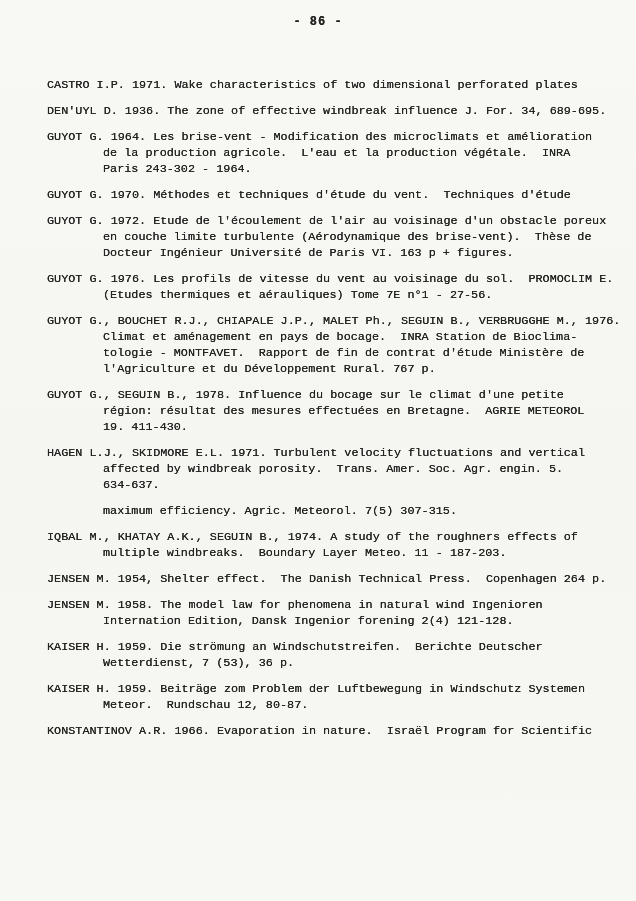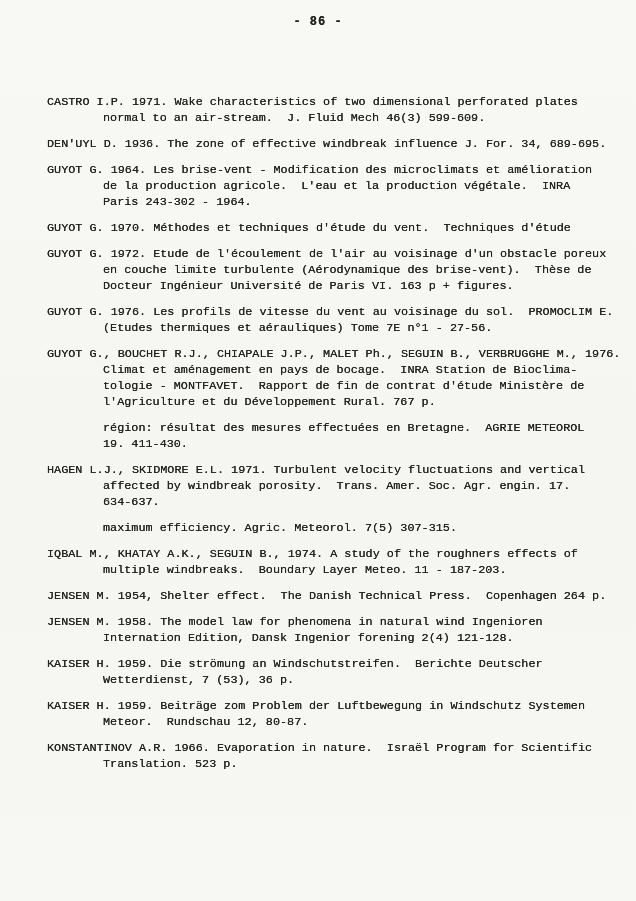--- a/index.html
+++ b/index.html
@@ -27,21 +27,21 @@
     width: 100%;
     text-align: center;
     font-size: 12px;
     font-weight: bold;
     letter-spacing: 1px;
     color: #232321;
     text-shadow: 0 0 0.4px #232321;
   }
   .references {
     position: absolute;
-    top: 94px;
+    top: 77px;
     left: 47px;
     width: 582px;
   }
   .ref {
     margin-bottom: 10px;
   }
   .ref .line {
     white-space: pre;
     font-size: 11.8px;
     line-height: 16px;
@@ -53,21 +53,20 @@
   }
 </style>
 </head>
 <body>
 
 <div class="page">
   <div class="page-number">- 86 -</div>
   <div class="references" id="reference-list">
       <div class="ref">
         <div class="line">CASTRO I.P. 1971. Wake characteristics of two dimensional perforated plates</div>
-        <div class="line cont">normal to an air-stream.  J. Fluid Mech 46(3) 599-609.</div>
       </div>
       <div class="ref">
         <div class="line">DEN'UYL D. 1936. The zone of effective windbreak influence J. For. 34, 689-695.</div>
       </div>
       <div class="ref">
         <div class="line">GUYOT G. 1964. Les brise-vent - Modification des microclimats et amélioration</div>
         <div class="line cont">de la production agricole.  L'eau et la production végétale.  INRA</div>
         <div class="line cont">Paris 243-302 - 1964.</div>
       </div>
       <div class="ref">
@@ -82,26 +81,27 @@
         <div class="line">GUYOT G. 1976. Les profils de vitesse du vent au voisinage du sol.  PROMOCLIM E.</div>
         <div class="line cont">(Etudes thermiques et aérauliques) Tome 7E n°1 - 27-56.</div>
       </div>
       <div class="ref">
         <div class="line">GUYOT G., BOUCHET R.J., CHIAPALE J.P., MALET Ph., SEGUIN B., VERBRUGGHE M., 1976.</div>
         <div class="line cont">Climat et aménagement en pays de bocage.  INRA Station de Bioclima-</div>
         <div class="line cont">tologie - MONTFAVET.  Rapport de fin de contrat d'étude Ministère de</div>
         <div class="line cont">l'Agriculture et du Développement Rural. 767 p.</div>
       </div>
       <div class="ref">
+        <div class="line">GUYOT G., SEGUIN B., 1978. Influence du bocage sur le climat d'une petite</div>
         <div class="line cont">région: résultat des mesures effectuées en Bretagne.  AGRIE METEOROL</div>
         <div class="line cont">19. 411-430.</div>
       </div>
       <div class="ref">
         <div class="line">HAGEN L.J., SKIDMORE E.L. 1971. Turbulent velocity fluctuations and vertical</div>
-        <div class="line cont">affected by windbreak porosity.  Trans. Amer. Soc. Agr. engin. 17.</div>
+        <div class="line cont">affected by windbreak porosity.  Trans. Amer. Soc. Agr. engin. 5.</div>
         <div class="line cont">634-637.</div>
       </div>
       <div class="ref">
         <div class="line cont">maximum efficiency. Agric. Meteorol. 7(5) 307-315.</div>
       </div>
       <div class="ref">
         <div class="line">IQBAL M., KHATAY A.K., SEGUIN B., 1974. A study of the roughners effects of</div>
         <div class="line cont">multiple windbreaks.  Boundary Layer Meteo. 11 - 187-203.</div>
       </div>
       <div class="ref">
@@ -114,16 +114,15 @@
       <div class="ref">
         <div class="line">KAISER H. 1959. Die strömung an Windschutstreifen.  Berichte Deutscher</div>
         <div class="line cont">Wetterdienst, 7 (53), 36 p.</div>
       </div>
       <div class="ref">
         <div class="line">KAISER H. 1959. Beiträge zom Problem der Luftbewegung in Windschutz Systemen</div>
         <div class="line cont">Meteor.  Rundschau 12, 80-87.</div>
       </div>
       <div class="ref">
         <div class="line">KONSTANTINOV A.R. 1966. Evaporation in nature.  Israël Program for Scientific</div>
-        <div class="line cont">Translation. 523 p.</div>
       </div>
     </div>
 </div>
 
 </body></html>

